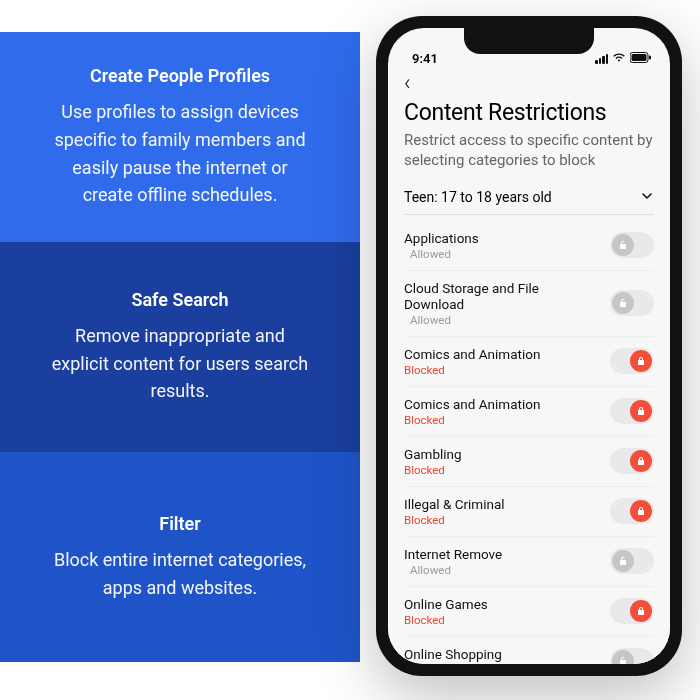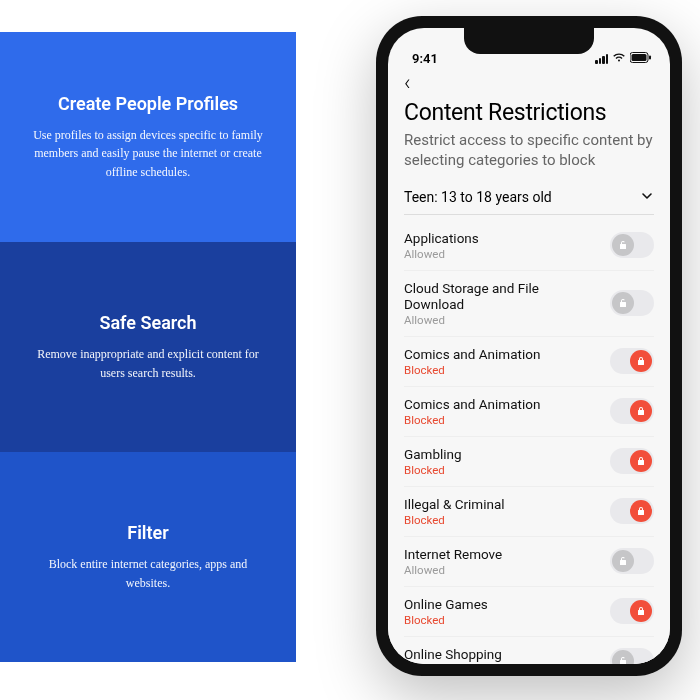--- a/index.html
+++ b/index.html
@@ -5,32 +5,32 @@
   * { box-sizing: border-box; margin: 0; padding: 0; }
   body {
     width: 700px; height: 700px;
     font-family: -apple-system, BlinkMacSystemFont, "Segoe UI", Roboto, Helvetica, Arial, sans-serif;
     background: #fff;
     position: relative;
     overflow: hidden;
   }
   .panels {
     position: absolute; left: 0; top: 32px;
-    width: 296px;
+    width: 360px;
     display: flex; flex-direction: column;
   }
   .panel {
     color: #fff;
     padding: 26px 30px 26px 30px;
     text-align: center;
     height: 210px;
     display: flex; flex-direction: column; justify-content: center; align-items: center;
   }
   .panel h2 { font-size: 18px; font-weight: 600; margin-bottom: 12px; }
-  .panel p { font-size: 12px; line-height: 1.55; opacity: .95; max-width: 260px; font-family: Liberation Serif, serif; }
+  .panel p { font-size: 18px; line-height: 1.55; opacity: .95; max-width: 260px; }
   .panel-0 { background: #2f6beb; }
   .panel-1 { background: #1f54c9; }
   .panel-2 { background: #1a3f9e; }
 
   .phone {
     position: absolute;
     left: 376px; top: 16px;
     width: 306px; height: 660px;
     background: #111;
     border-radius: 46px;
@@ -88,21 +88,21 @@
 
   .rows { display: flex; flex-direction: column; }
   .row {
     display: flex; justify-content: space-between; align-items: center;
     padding: 9px 0;
     border-bottom: 1px solid #eee;
     gap: 44px;
   }
   .row .lbl { font-size: 13.5px; color: #111; }
   .row .state { font-size: 11.5px; margin-top: 1px; }
-  .state-allowed { color: #9a9a9a; }
+  .state-allowed { color: #9a9a9a; margin-left: 6px; }
   .state-blocked { color: #e8482f; }
 
   .toggle {
     width: 44px; height: 26px; border-radius: 13px;
     background: #e9e9ec;
     position: relative;
     flex-shrink: 0;
   }
   .knob {
     position: absolute; top: 2px;
@@ -158,21 +158,21 @@
         </span>
       </span>
     </div>
 
     <div class="content">
       <div class="back">‹</div>
       <div class="title">Content Restrictions</div>
       <div class="subtitle">Restrict access to specific content by selecting categories to block</div>
 
       <div class="selector">
-        <span>Teen: 13 to 18 years old</span>
+        <span>Teen: 17 to 18 years old</span>
         <span>
           <svg width="14" height="14" viewBox="0 0 14 14">
               <path d="M3 5l4 4 4-4" fill="none" stroke="#111" stroke-width="1.6" stroke-linecap="round" stroke-linejoin="round"></path>
             </svg>
         </span>
       </div>
 
       <div class="rows" id="rows">
           <div class="row">
             <div>

